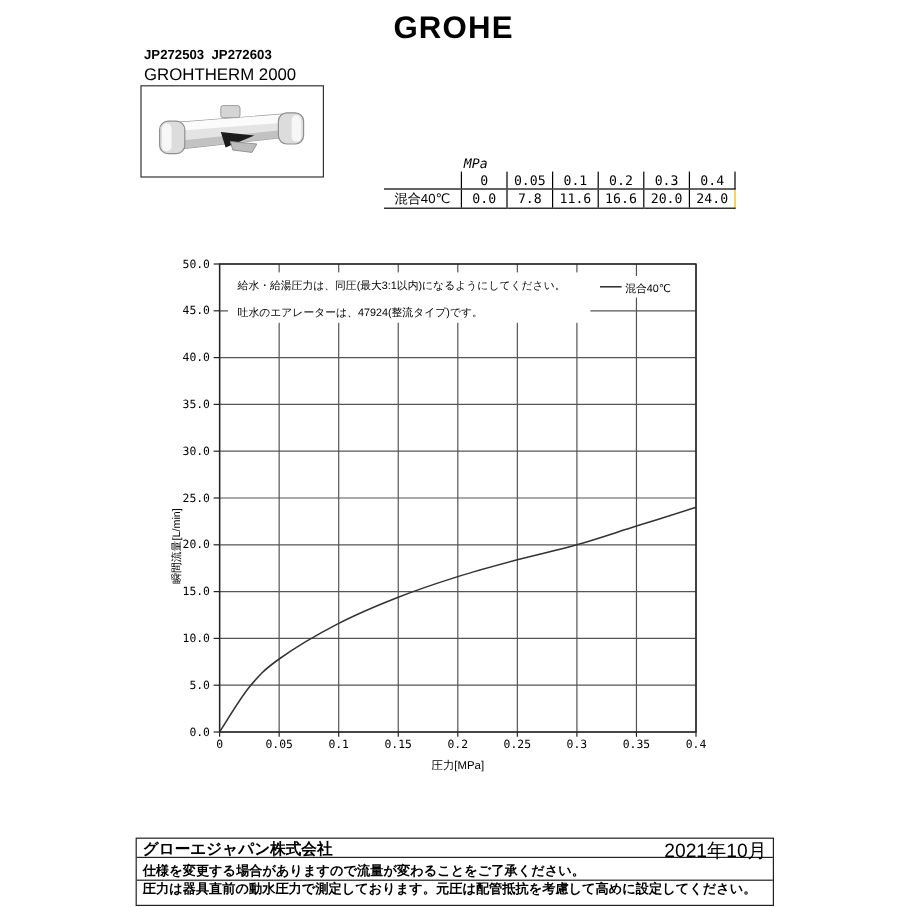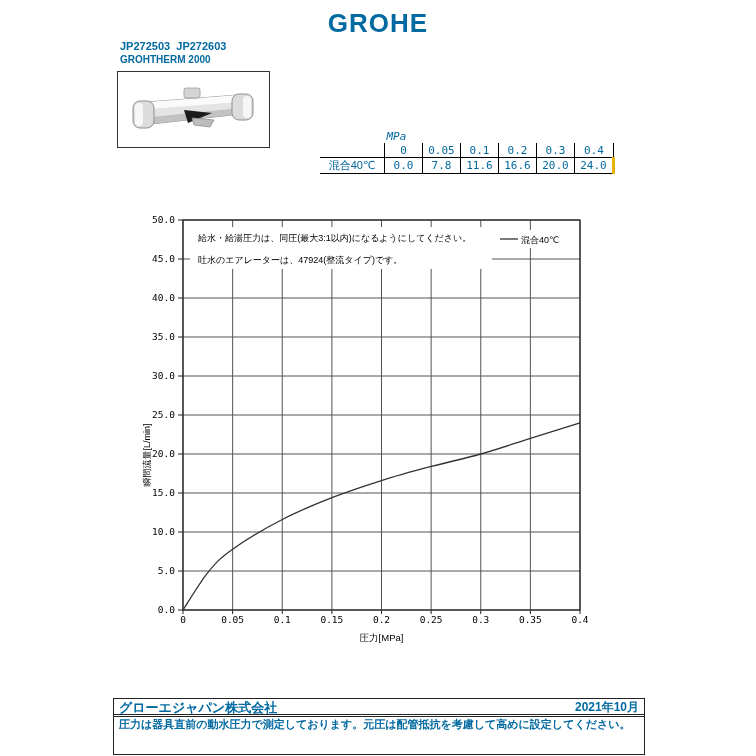--- a/index.html
+++ b/index.html
@@ -1,50 +1,50 @@
 <!DOCTYPE html>
 <html><head>
 <meta charset="utf-8">
 <style>
   html,body{margin:0;padding:0;background:#fff;}
   #page{position:relative;width:756px;height:756px;background:#fff;overflow:hidden;
-        font-family:"Liberation Sans","DejaVu Sans",sans-serif;color:#0369a1;}
+        font-family:"Liberation Sans","DejaVu Sans",sans-serif;color:#000000;}
 
   
   .brand{position:absolute;top:8px;left:0;width:756px;text-align:center;
          font-size:26px;font-weight:bold;letter-spacing:1px;}
   .codes{position:absolute;left:120px;top:39px;font-size:11px;font-weight:bold;line-height:15px;white-space:pre;}
-  .prodname{position:absolute;left:120px;top:54px;font-size:10px;font-weight:bold;}
+  .prodname{position:absolute;left:120px;top:54px;font-size:14px;font-weight:normal;}
 
   
   .imgbox{position:absolute;left:117px;top:71px;width:151px;height:75px;border:1px solid #333;background:#fff;}
 
   
   .spec-table{position:absolute;left:320px;top:129px;border-collapse:collapse;table-layout:fixed;
               font-family:"DejaVu Sans Mono","Liberation Mono",monospace;font-size:11px;}
   .spec-table td{padding:0;height:14px;text-align:center;vertical-align:middle;}
   .spec-table td.lab{width:64px;font-family:"Liberation Sans","DejaVu Sans",sans-serif;}
   .spec-table td.val{width:37px;}
   .spec-table tr.r-press td.val{border-left:1px solid #000;}
   .spec-table tr.r-press td.val:last-child{border-right:1px solid #000;}
   .spec-table tr.r-press td{border-bottom:1.5px solid #000;}
   .spec-table tr.r-flow td.val{border-left:1px solid #000;}
-  .spec-table tr.r-flow td.val:last-child{border-right:3px solid #eab308;}
+  .spec-table tr.r-flow td.val:last-child{border-right:1px solid #eab308;}
   .spec-table tr.r-flow td{border-bottom:1.5px solid #000;}
   .spec-table td.u{text-align:left;padding-left:2px;height:13px;font-style:italic;}
 
   
   #flow-chart{position:absolute;left:130px;top:203px;}
 
   
   .footer{position:absolute;left:113px;top:698px;width:532px;height:57px;
           border:1.5px solid #222;box-sizing:border-box;background:#fff;}
   .f-row1{display:flex;justify-content:space-between;align-items:flex-start;height:15px;
           border-bottom:1.5px solid #222;padding:0 5px;font-weight:bold;font-size:13px;}
-  .f-date{font-size:12px;font-weight:bold;}
+  .f-date{font-size:16px;font-weight:normal;}
   .f-note{font-size:11px;font-weight:bold;line-height:12px;padding:0 5px;white-space:nowrap;}
   .f-note.first{margin-top:5px;}
   .f-note.ruled{border-top:1px solid #222;margin-top:1px;padding-top:1px;}
 </style>
 </head>
 <body>
 
 <div id="page">
 
   <div class="brand">GROHE</div>
@@ -166,16 +166,17 @@
       <text x="45" y="20" font-size="9.5" font-family="&quot;DejaVu Sans Mono&quot;,&quot;Liberation Mono&quot;,monospace" text-anchor="end" fill="#000">50.0</text>
       <text x="251.5" y="438" font-size="9.5" font-family="&quot;Liberation Sans&quot;,&quot;DejaVu Sans&quot;,sans-serif" text-anchor="middle" fill="#000">圧力[MPa]</text>
       <text transform="translate(20,252) rotate(-90)" font-size="9" font-family="&quot;Liberation Sans&quot;,&quot;DejaVu Sans&quot;,sans-serif" text-anchor="middle" fill="#000">瞬間流量[L/min]</text>
     </svg>
 
   <div class="footer">
     <div class="f-row1">
       <span>グローエジャパン株式会社</span>
       <span class="f-date">2021年10月</span>
     </div>
+    <div class="f-note first">仕様を変更する場合がありますので流量が変わることをご了承ください。</div>
     <div class="f-note ruled">圧力は器具直前の動水圧力で測定しております。元圧は配管抵抗を考慮して高めに設定してください。</div>
   </div>
 
 </div>
 
 </body></html>

